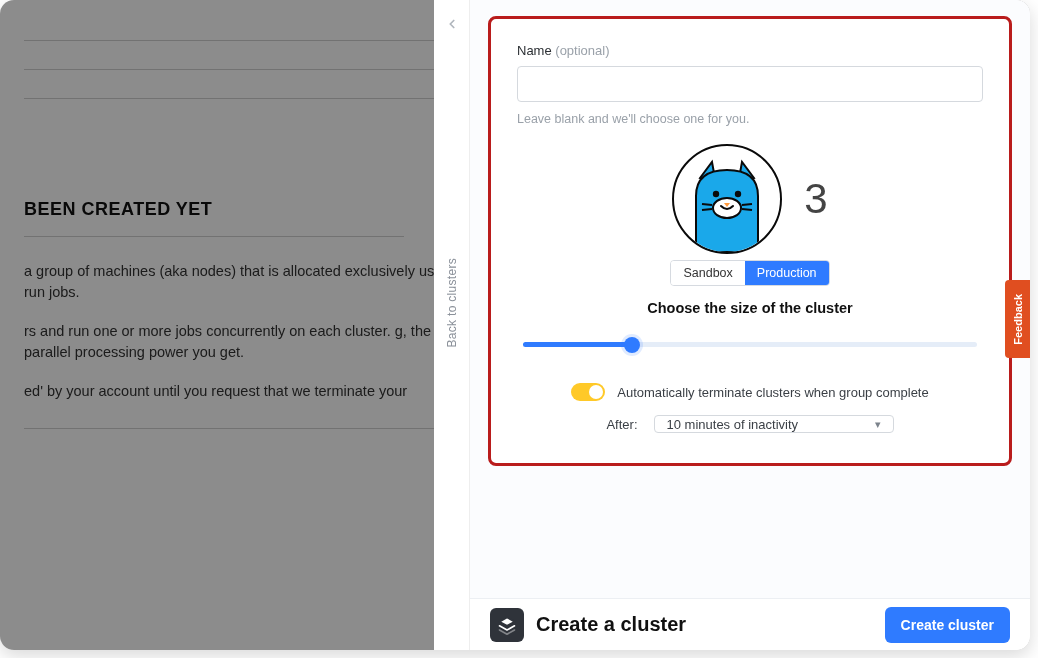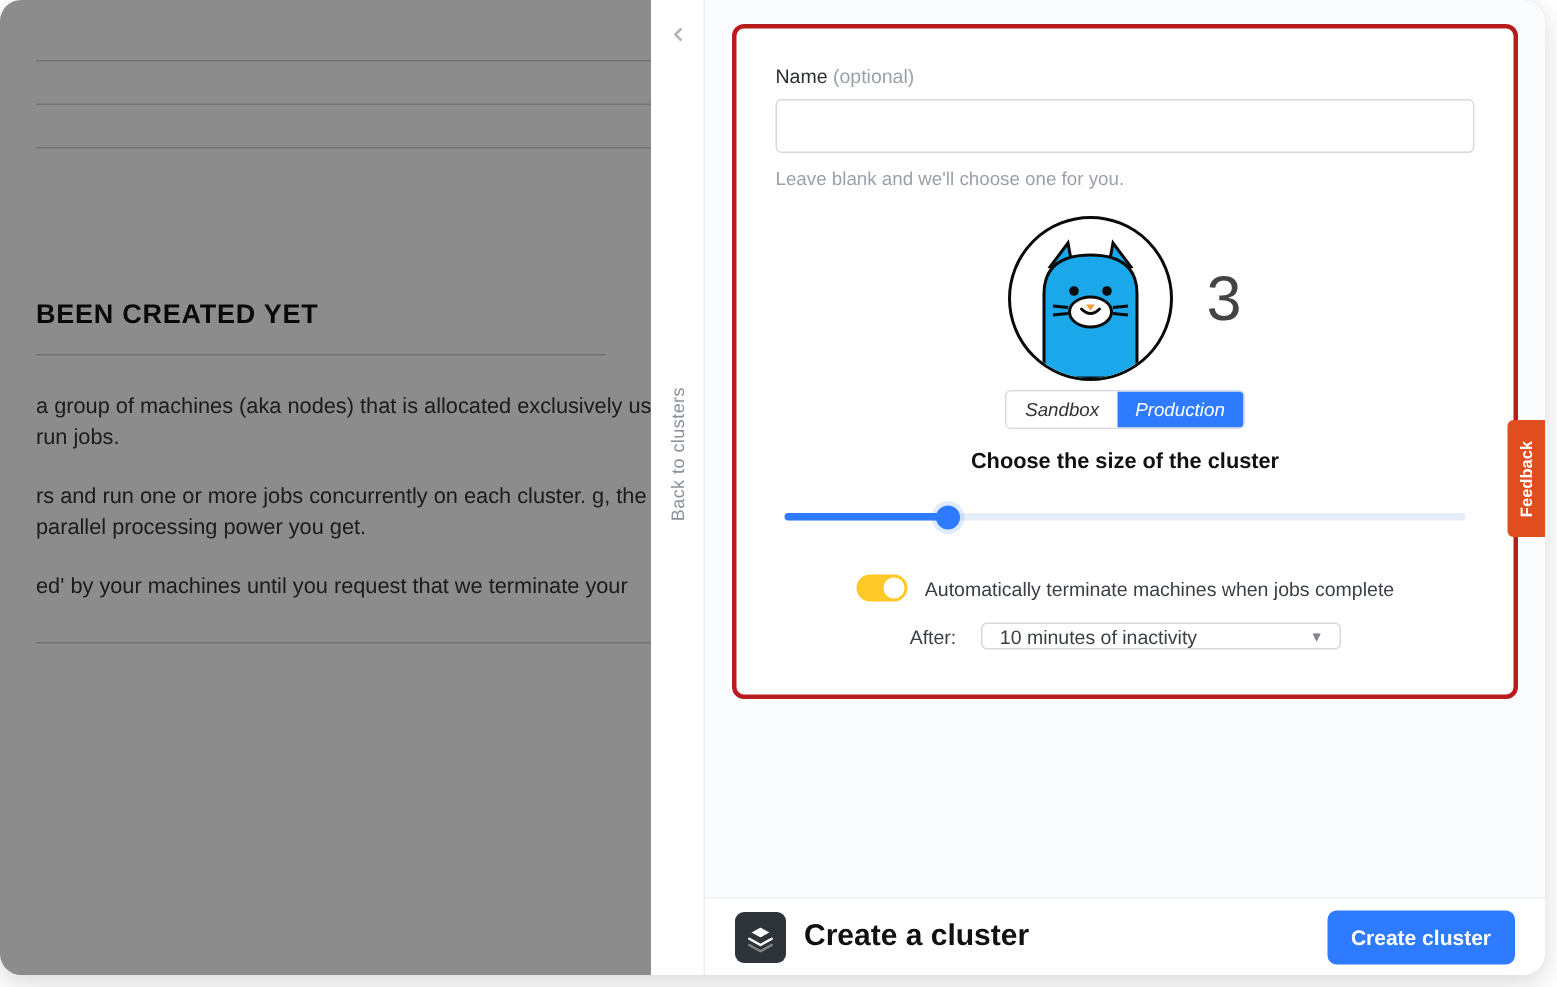--- a/index.html
+++ b/index.html
@@ -114,21 +114,21 @@
   .mascot-big-number { font-size: 42px; color: #444; font-weight: 300; }
   .nodes-label { text-align: center; font-size: 14px; color: #1e7cff; margin: 6px 0 10px 0; }
 
   .seg {
     display: inline-flex;
     border: 1px solid #d6dae0;
     border-radius: 4px;
     overflow: hidden;
     font-size: 12.5px;
   }
-  .seg .seg-btn { padding: 5px 12px; background: #fff; color: #333; cursor: pointer; font-style: italic; }
+  .seg .seg-btn { padding: 5px 12px; background: #fff; color: #333; cursor: pointer; }
   .seg .seg-btn.active { background: #2f7bff; color: #fff; }
   .center { text-align: center; }
 
   .section-title { text-align: center; font-weight: 700; font-size: 14.5px; margin: 14px 0 4px 0; color: #111; }
   .section-sub   { text-align: center; font-size: 12.5px; color: #7c838c; }
 
   
   .slider-wrap { margin: 26px 6px 6px 6px; position: relative; }
   .slider-track { position: relative; height: 5px; background: #e5edf8; border-radius: 3px; }
   .slider-fill  { position: absolute; left: 0; top: 0; bottom: 0; background: #2f7bff; border-radius: 3px; }
@@ -226,21 +226,21 @@
     <div class="line"></div>
     <div class="row"></div>
     <div class="line"></div>
     <div class="row"></div>
     <div class="line"></div>
 
     <div class="bg-title">BEEN CREATED YET</div>
     <div class="bg-sep"></div>
     <p class="bg-text">a group of machines (aka nodes) that is allocated exclusively used to run jobs.</p>
     <p class="bg-text">rs and run one or more jobs concurrently on each cluster. g, the more parallel processing power you get.</p>
-    <p class="bg-text">ed' by your machines until you request that we terminate your</p>
+    <p class="bg-text">ed' by your account until you request that we terminate your</p>
     <div class="bg-divider"></div>
   </div>
 
   <div class="overlay"></div>
 
   <div class="panel">
 
     <div class="back-strip">
       <div class="back-chevron">
         <svg width="14" height="14" viewBox="0 0 24 24" fill="none" stroke="currentColor" stroke-width="3" stroke-linecap="round" stroke-linejoin="round">
@@ -299,21 +299,21 @@
           <div class="slider-track">
             <div class="slider-fill" style="width: 24%;"></div>
             <div class="slider-thumb" style="left: 24%;"></div>
           </div>
         </div>
 
         <div class="toggle-row">
           <div class="toggle">
             <div class="knob"></div>
           </div>
-          <div class="toggle-label">Automatically terminate machines when jobs complete</div>
+          <div class="toggle-label">Automatically terminate clusters when group complete</div>
         </div>
 
         <div class="after-row">
           <div class="after-label">After:</div>
           <div class="select">
             <span>10 minutes of inactivity</span>
             <span class="caret">▾</span>
           </div>
         </div>
 

